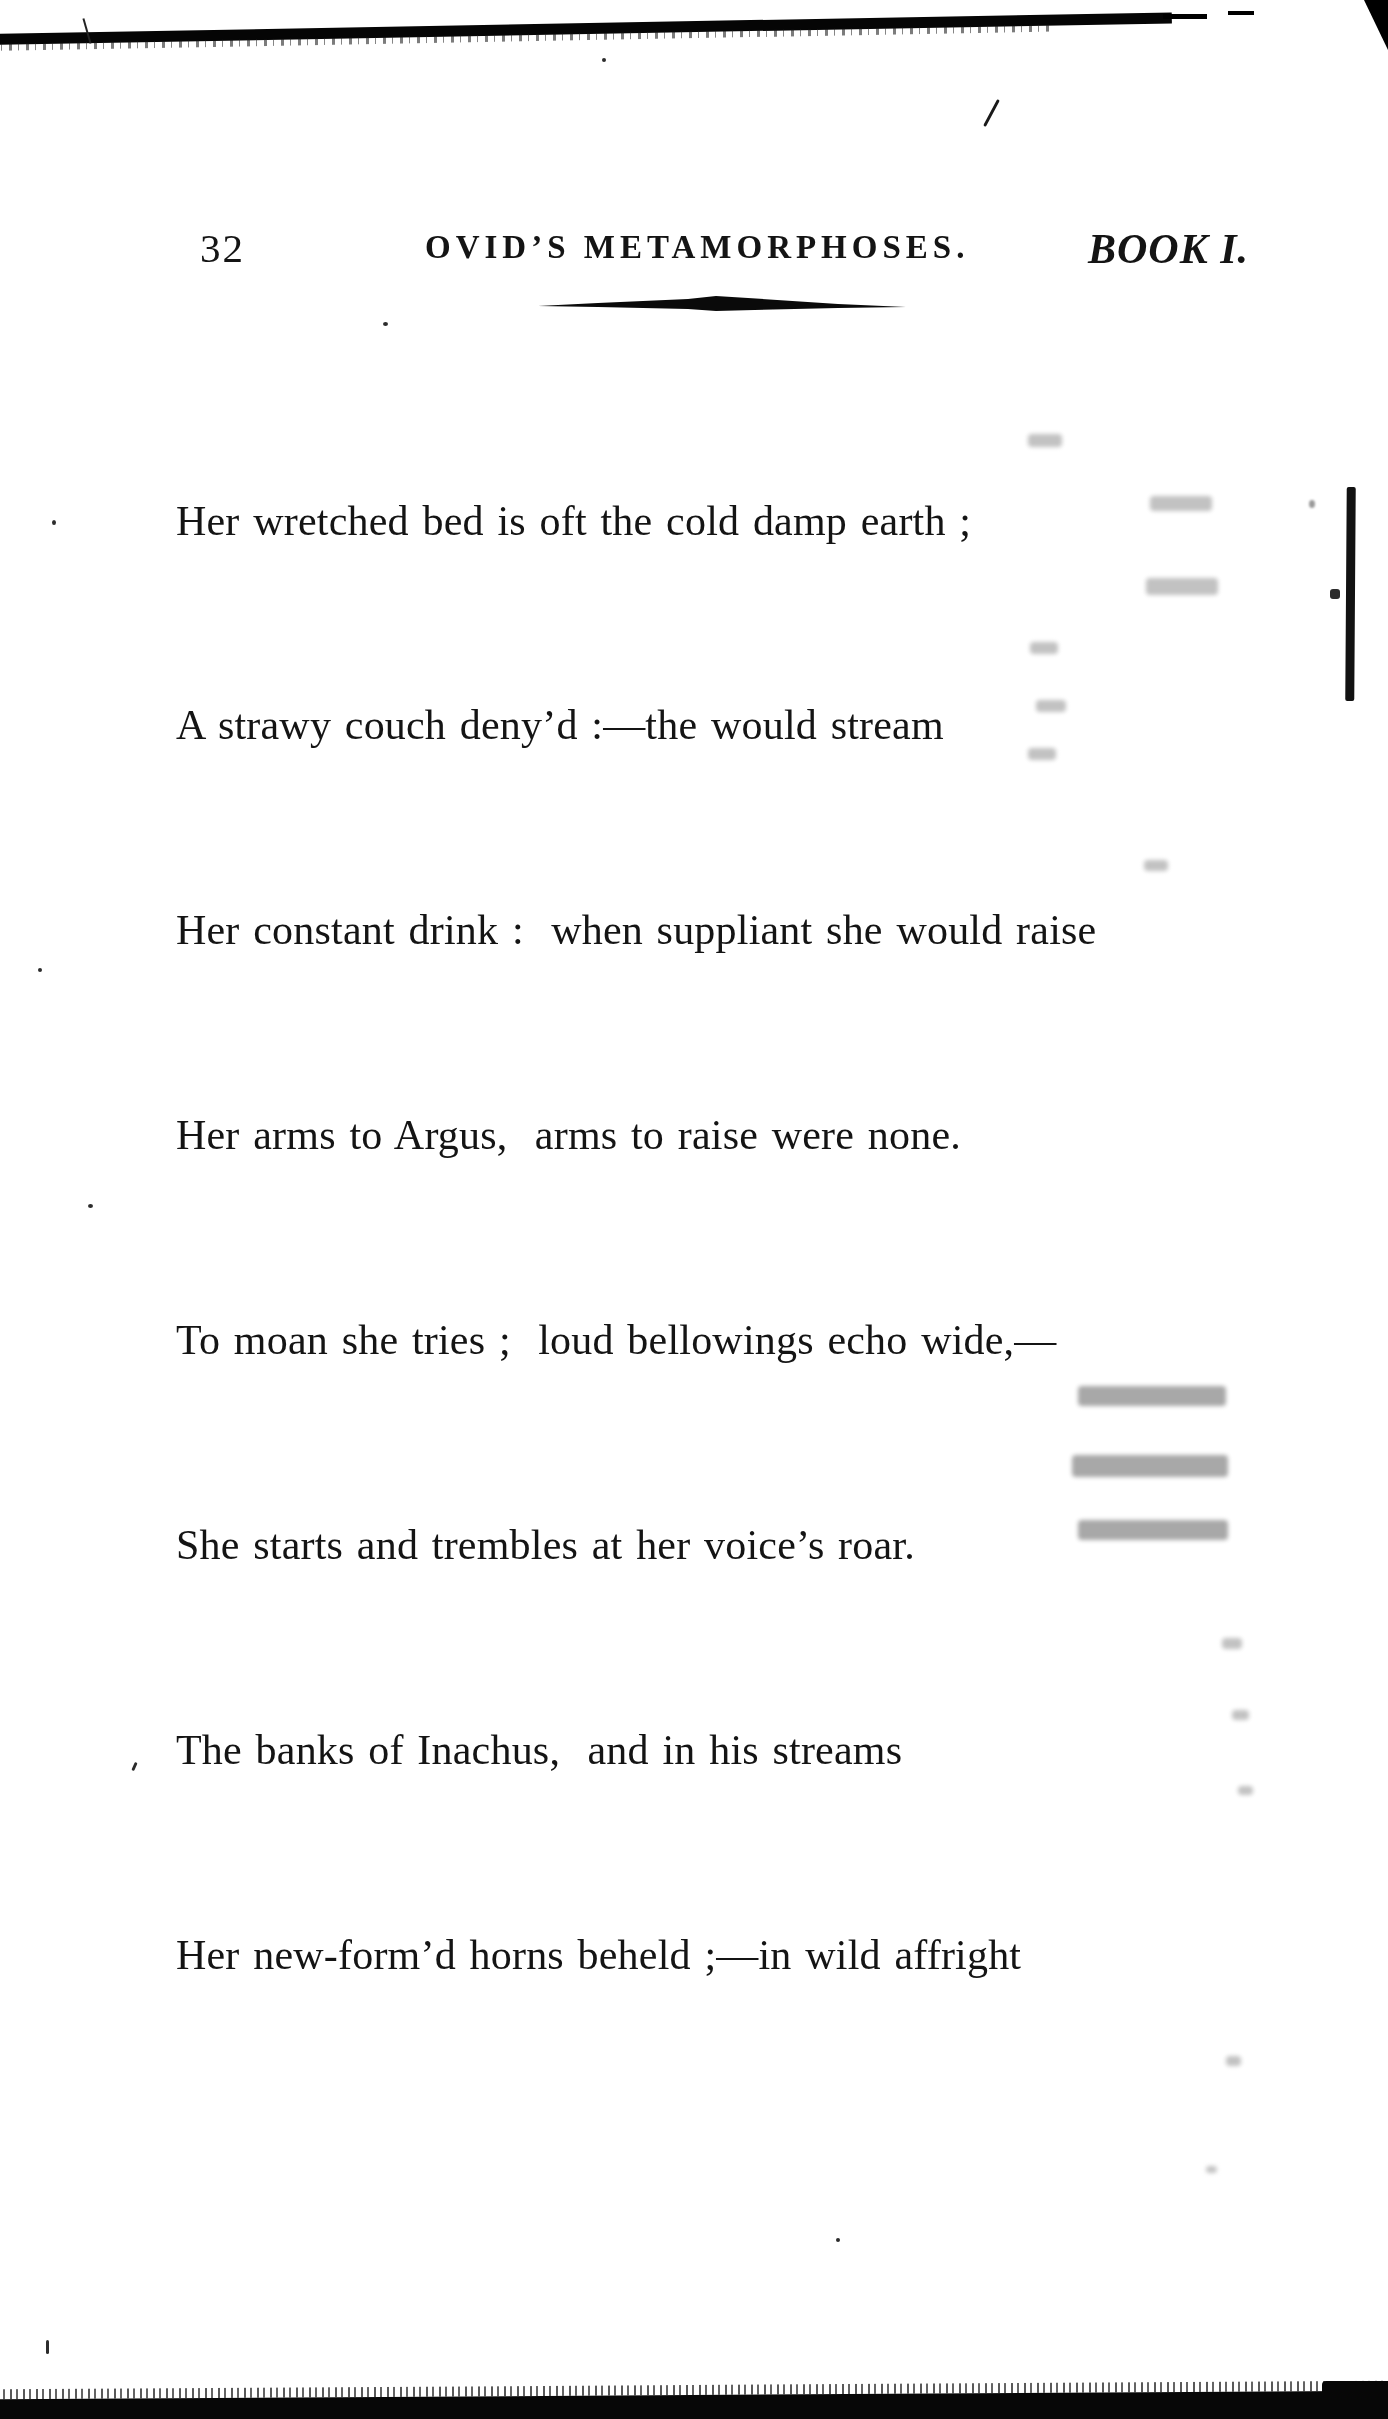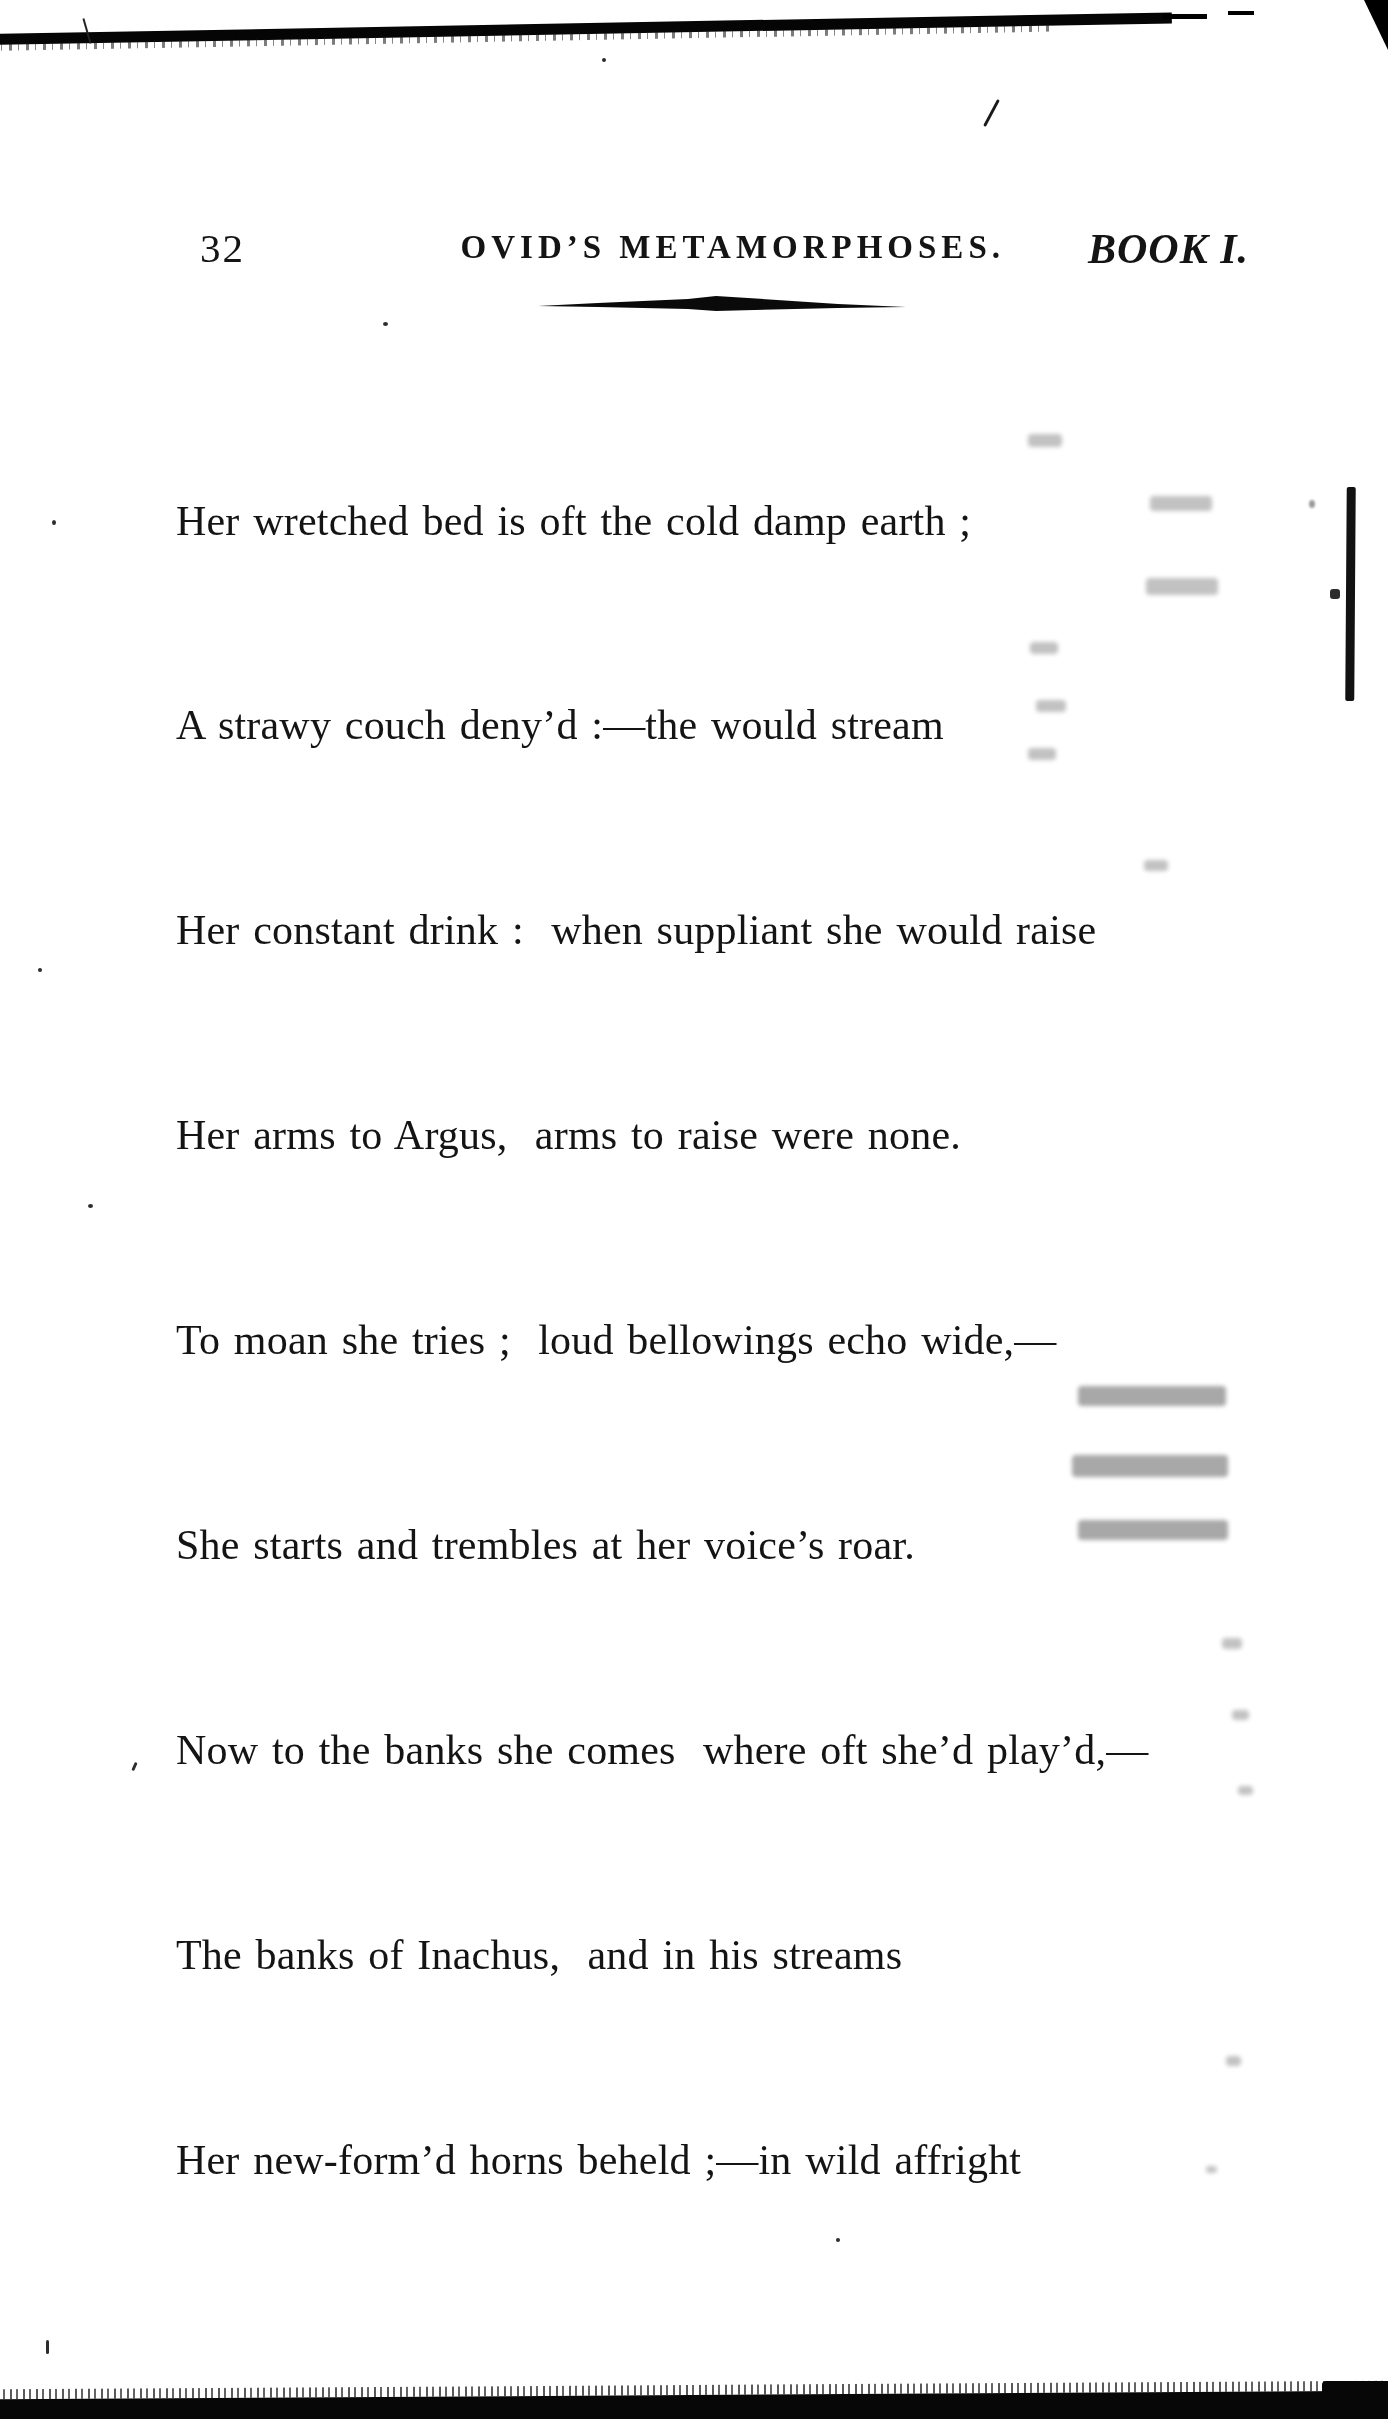--- a/index.html
+++ b/index.html
@@ -12,21 +12,21 @@
   }
   .page { position:absolute; inset:0; }
 
   
   .pagenum {
     position:absolute; left:200px; top:224px;
     font-size:41px; letter-spacing:2px; font-weight:normal;
   }
   .runtitle {
     position:absolute; left:425px; top:229px; width:580px;
-    text-align:right; font-size:33px; letter-spacing:5px; font-weight:bold;
+    text-align:left; font-size:33px; letter-spacing:5px; font-weight:bold;
   }
   .booklabel {
     position:absolute; left:1088px; top:225px;
     font-size:42px; font-style:italic; font-weight:bold; letter-spacing:1px;
   }
   .rule { position:absolute; left:538px; top:296px; }
 
   
   .poem {
     position:absolute; left:176px; top:350px;
@@ -96,21 +96,20 @@
     <polygon points="0,10 60,7 150,3 178,0 210,2 300,8 368,11 300,12 178,15 150,13 60,11" fill="#0a0a0a"></polygon>
   </svg>
 
   <div class="poem">
     <div class="line">Her wretched bed is oft the cold damp earth ;</div>
     <div class="line">A strawy couch deny’d :—the would stream</div>
     <div class="line">Her constant drink :  when suppliant she would raise</div>
     <div class="line">Her arms to Argus,  arms to raise were none.</div>
     <div class="line">To moan she tries ;  loud bellowings echo wide,—</div>
     <div class="line">She starts and trembles at her voice’s roar.</div>
-    <div class="line">Now to the banks she comes  where oft she’d play’d,—</div>
     <div class="line">The banks of Inachus,  and in his streams</div>
     <div class="line">Her new-form’d horns beheld ;—in wild affright</div>
     
     
     
     
     
     
     
     

